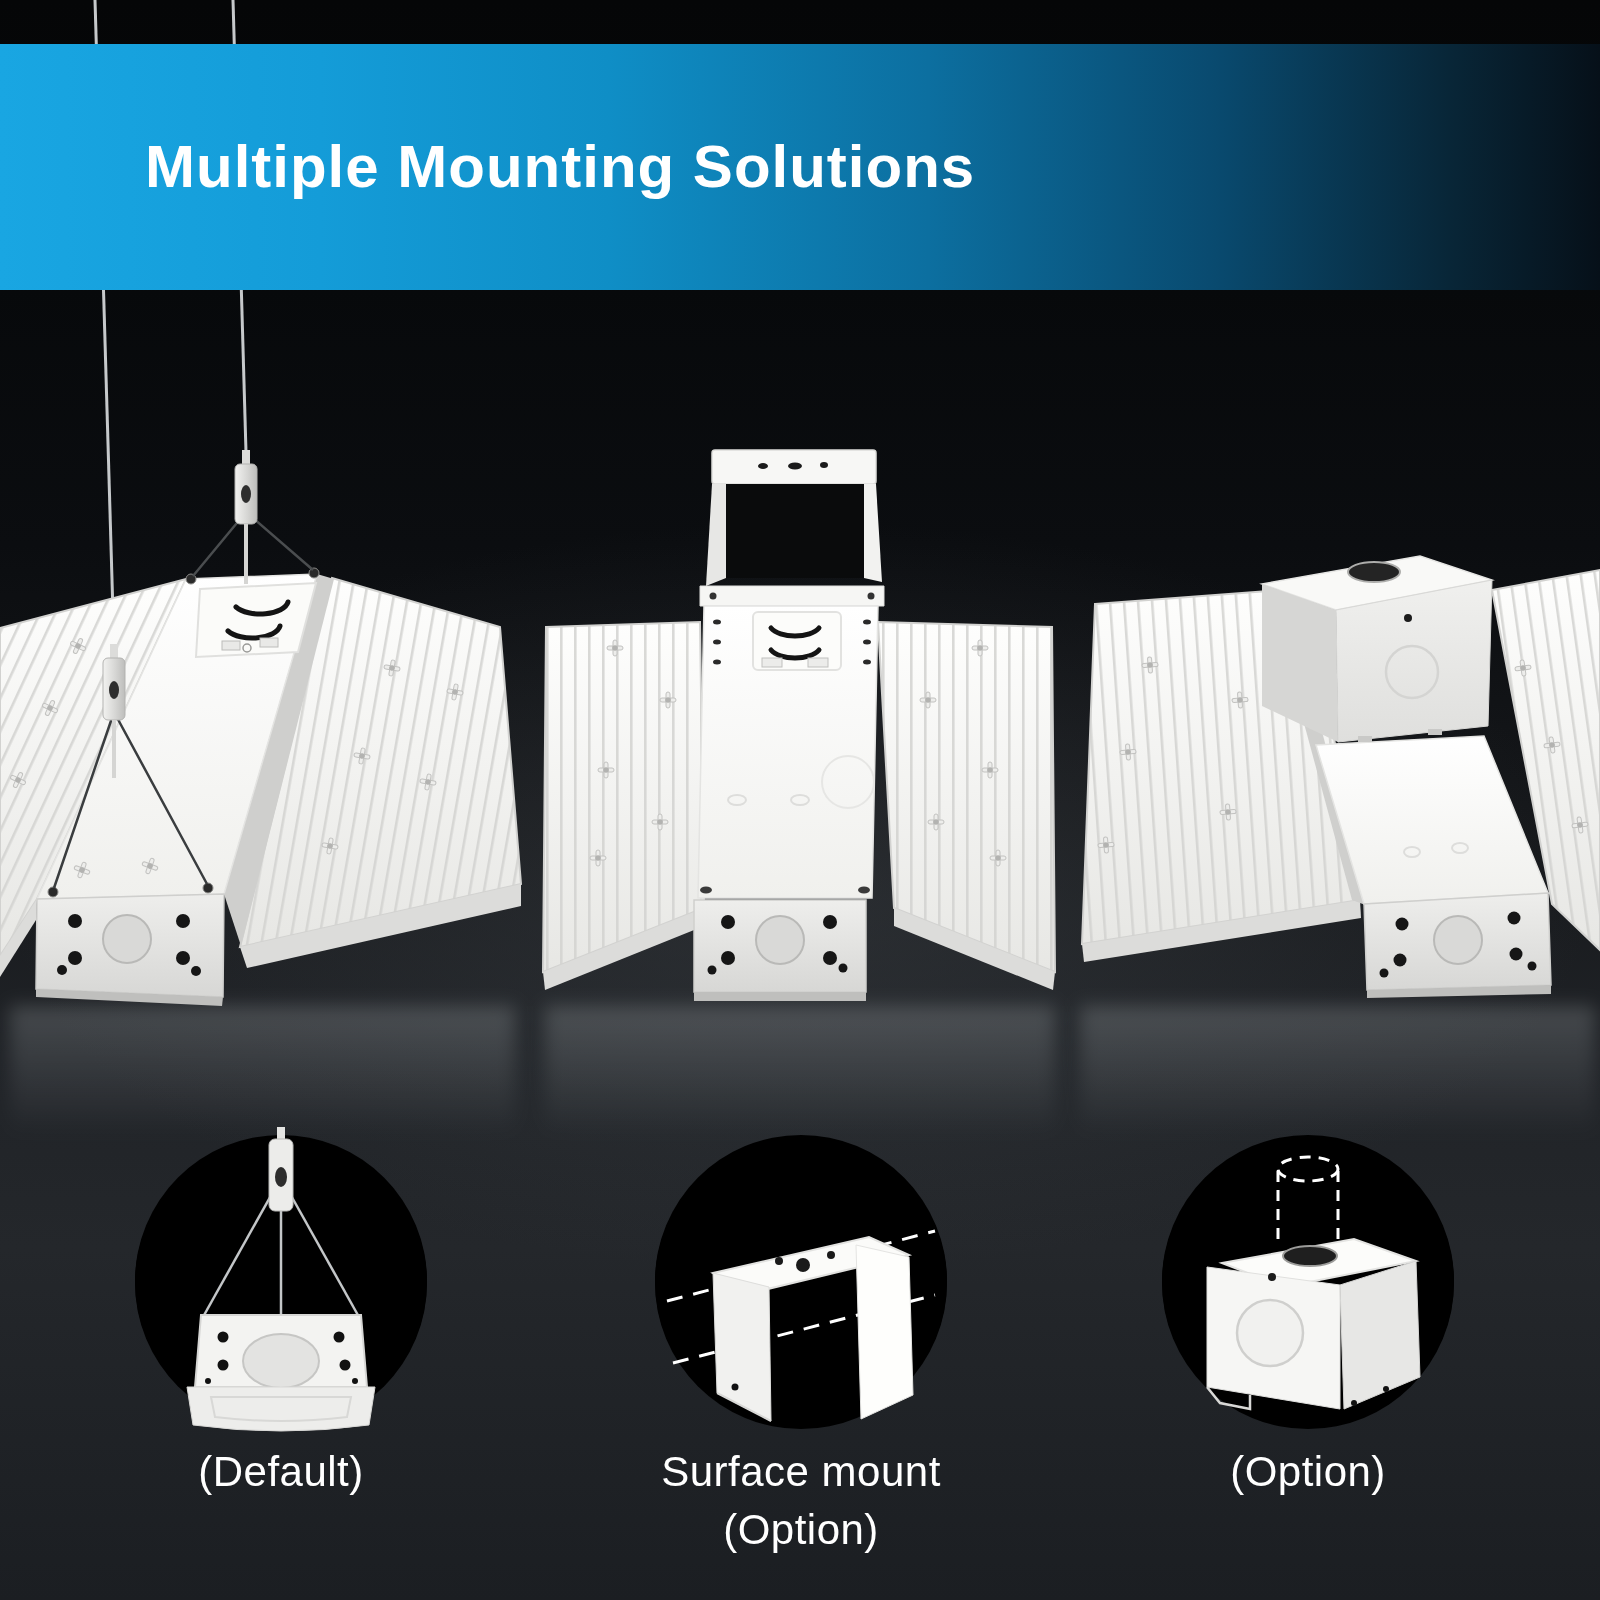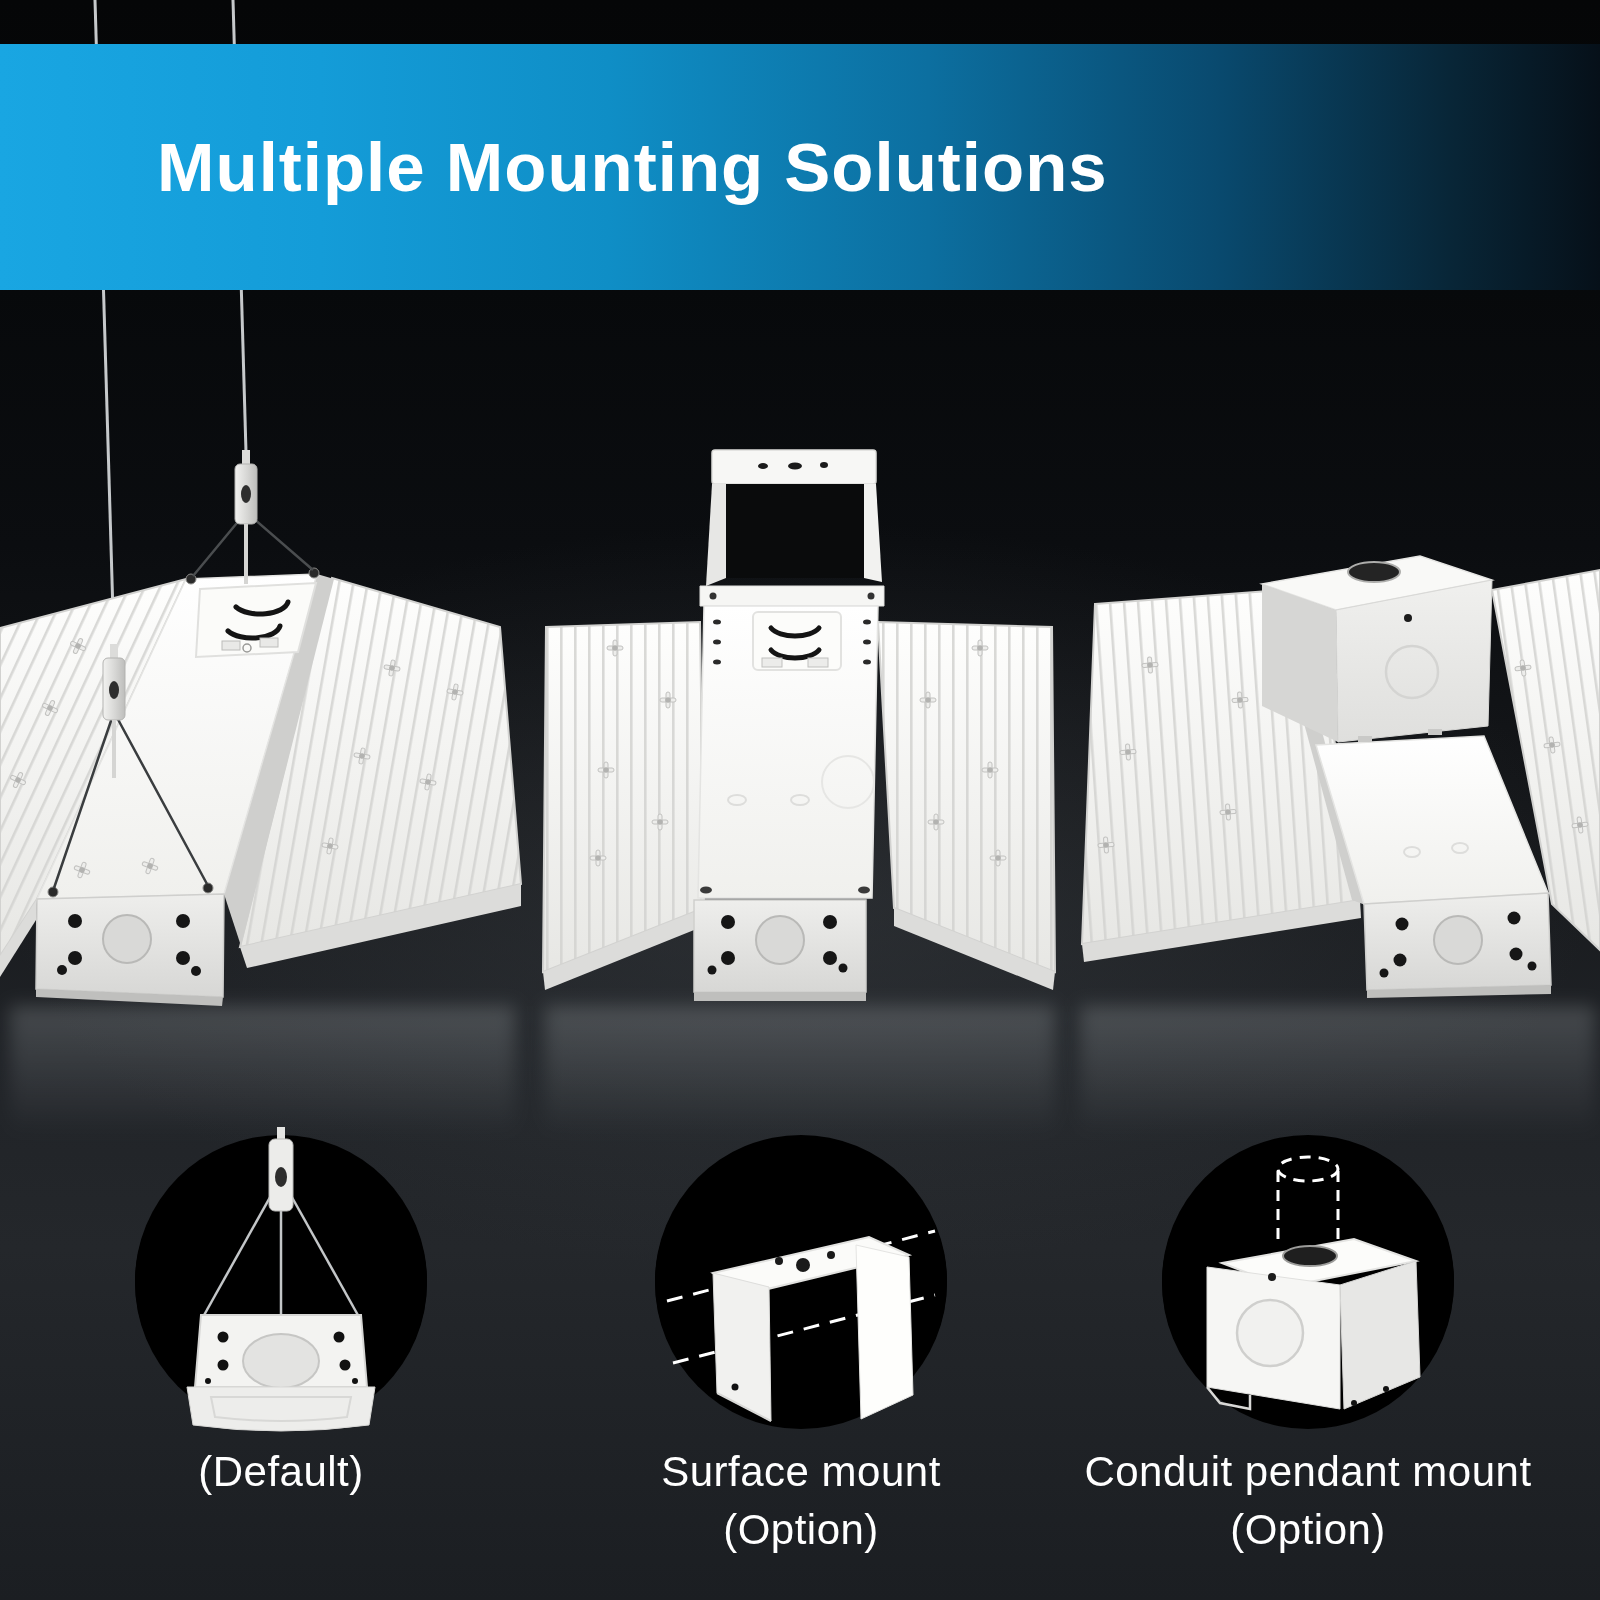--- a/index.html
+++ b/index.html
@@ -5,21 +5,21 @@
   html,body{margin:0;padding:0;background:#060708;}
   .stage{position:relative;width:1600px;height:1600px;overflow:hidden;
     font-family:"Liberation Sans","DejaVu Sans",sans-serif;
     background:
       radial-gradient(1100px 520px at 50% 56%, rgba(70,75,80,0.38), rgba(70,75,80,0) 72%),
       linear-gradient(180deg,#050607 0%,#07090b 18%,#0b0d10 34%,#16181b 52%,#202327 66%,#24272b 78%,#1f2226 90%,#1b1e22 100%);
   }
   .banner{position:absolute;left:0;top:44px;width:1600px;height:246px;z-index:30;
     display:flex;align-items:center;
     background:linear-gradient(90deg,#19a6e2 0%,#149cd8 20%,#0f8ec6 38%,#0c6fa0 58%,#094a6f 76%,#082536 91%,#061019 100%);}
-  .banner h1{margin:12px;padding:0 0 0 145px;color:#ffffff;font-size:69px;font-weight:700;letter-spacing:1px;line-height:1;}
+  .banner h1{margin:0;padding:0 0 0 145px;color:#ffffff;font-size:60px;font-weight:700;letter-spacing:1px;line-height:1;}
   .scene{position:absolute;left:0;top:0;z-index:10;}
   .options{position:absolute;left:0;top:0;width:1600px;height:1600px;z-index:40;pointer-events:none;}
   .option{position:absolute;top:1137px;width:520px;margin:0;text-align:center;}
   .option .disc{position:relative;width:292px;height:292px;margin:0 auto;border-radius:50%;background:#000000;}
   .option .disc svg{position:absolute;left:-4px;top:-12px;}
   .option figcaption{margin-top:14px;color:#ffffff;font-size:42px;font-weight:500;letter-spacing:0.5px;line-height:58px;}
   .option figcaption span{display:block;}
   .opt-1{left:21px;}
   .opt-2{left:541px;}
   .opt-3{left:1048px;}
@@ -329,19 +329,18 @@
           <path d="M49,142 L182,160 L182,284 L49,262 Z" fill="#f6f6f4" stroke="#e0e0de"></path>
           <path d="M182,160 L258,136 L262,252 L186,284 Z" fill="#e7e7e5" stroke="#d6d6d4"></path>
           <circle cx="114" cy="152" r="4" fill="#1c1c1c"></circle>
           <circle cx="112" cy="208" r="33" fill="#f1f1ef" stroke="#cfcfcd" stroke-width="2.5"></circle>
           <path d="M49,262 L62,278 L92,284 L92,270" fill="none" stroke="#d8d8d6" stroke-width="2.5"></path>
           <circle cx="196" cy="278" r="3" fill="#111111"></circle>
           <circle cx="228" cy="264" r="3" fill="#111111"></circle>
         </svg>
       </div>
       <figcaption>
-        <span>Conduit pendant mount</span>
         <span>(Option)</span>
       </figcaption>
     </figure>
 
   </div>
 </div>
 
 </body></html>

